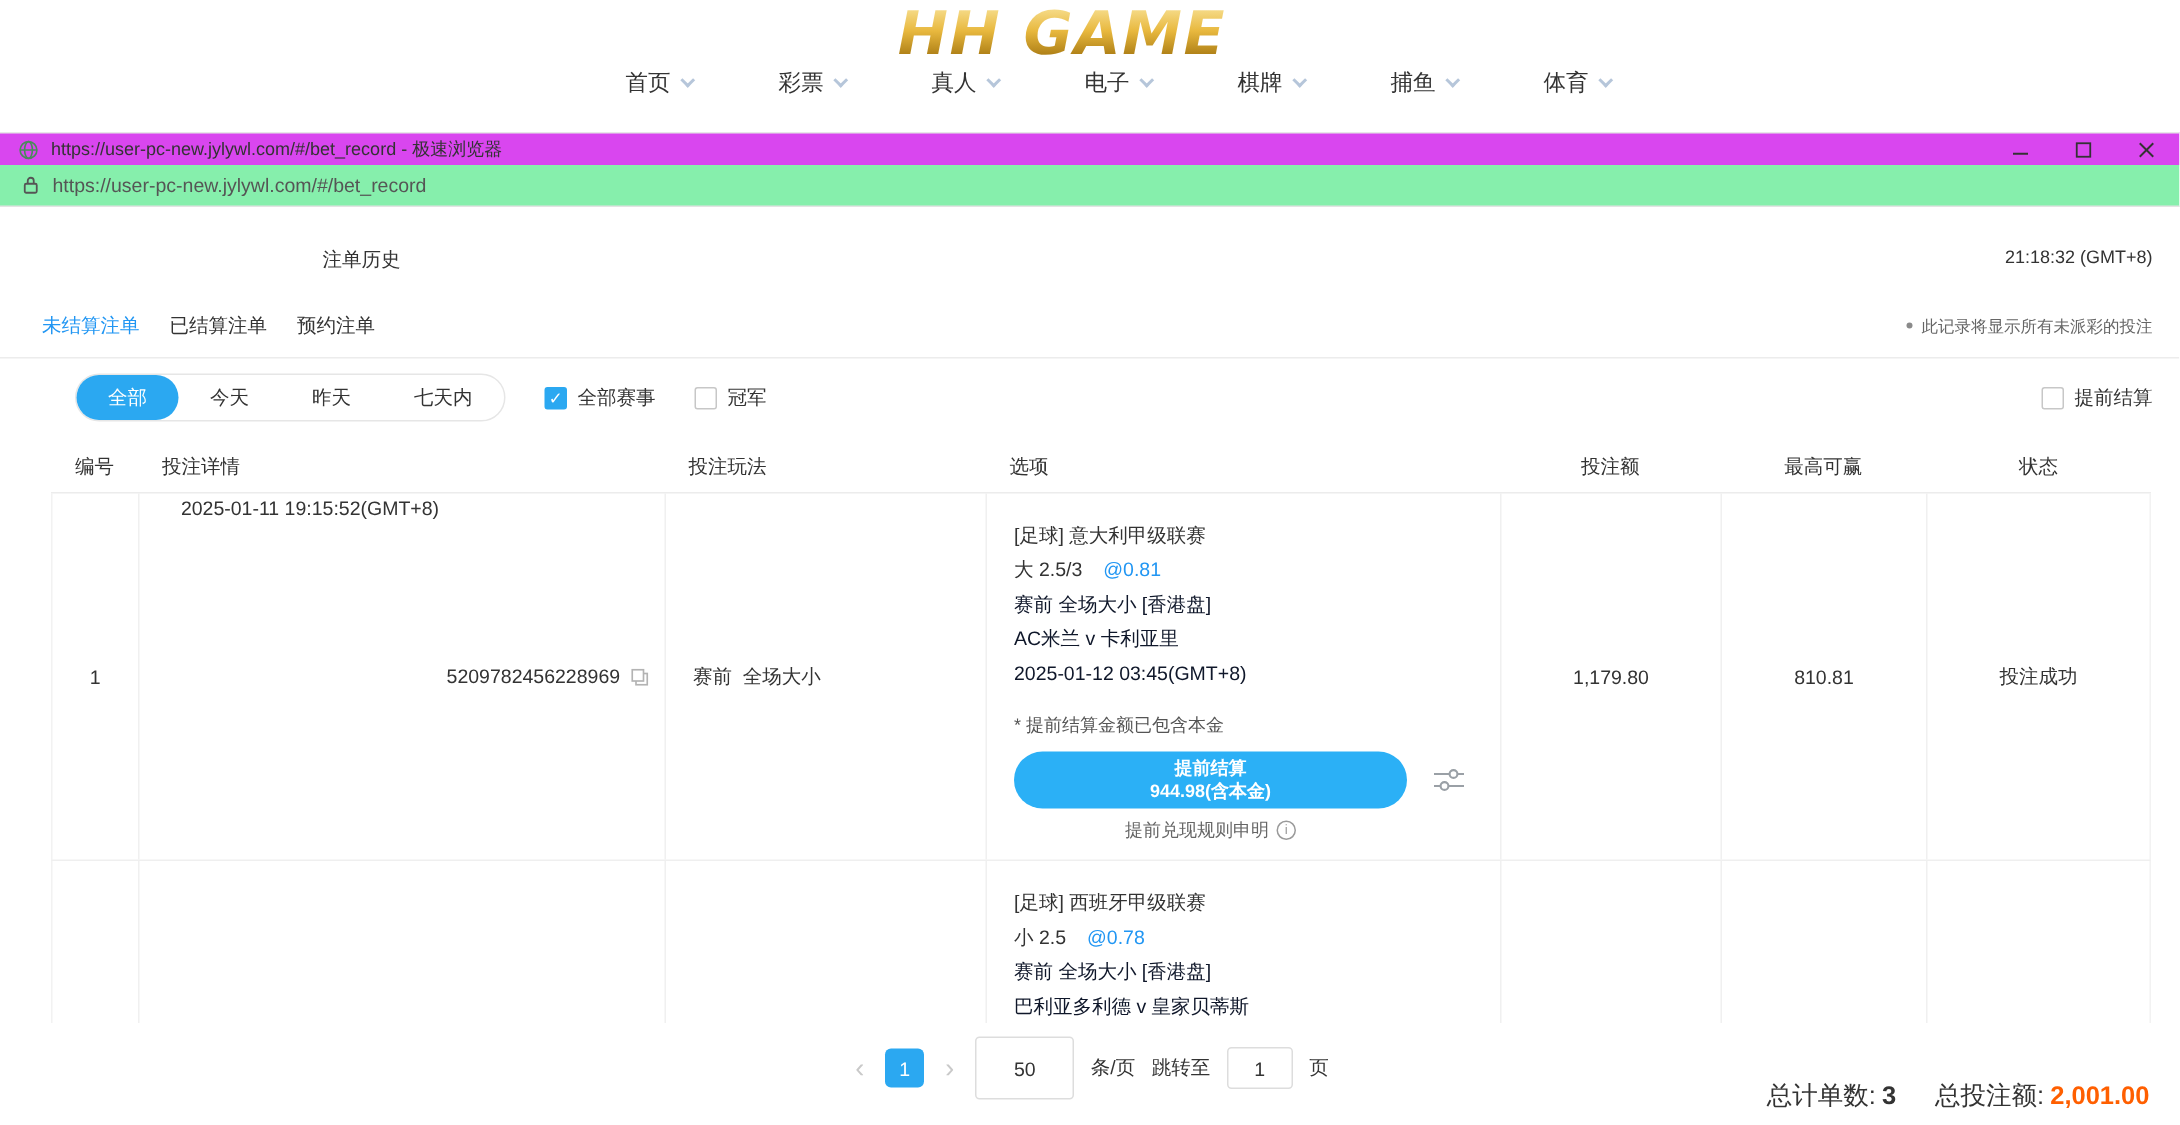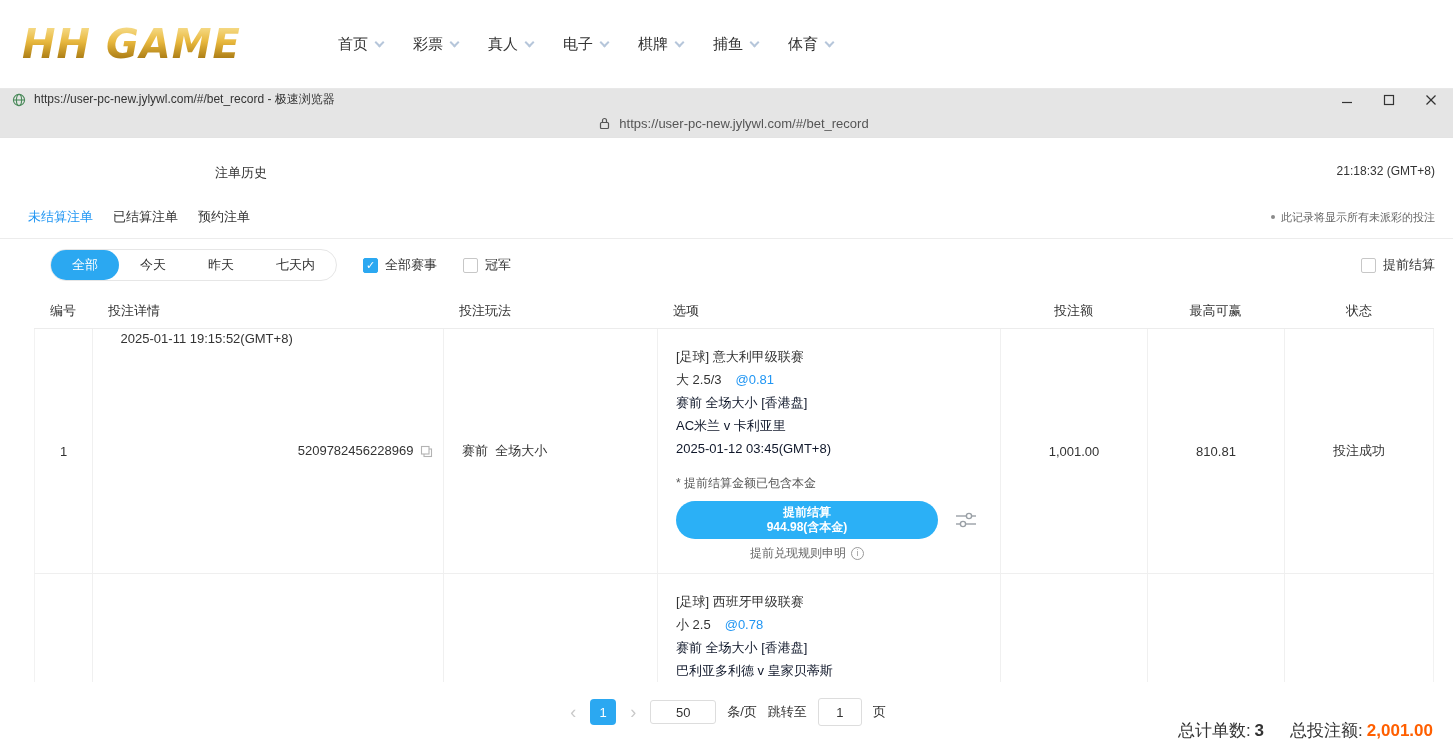--- a/index.html
+++ b/index.html
@@ -1,37 +1,37 @@
 <!DOCTYPE html>
 <html><head>
 <meta charset="utf-8">
 <style>
   * { box-sizing: border-box; margin: 0; padding: 0; }
   html,body { width: 1453px; height: 750px; overflow: hidden; background: #fff;
     font-family: "Liberation Sans", "DejaVu Sans", sans-serif; color: #333; }
 
   
-  .site-header { height: 88px; display: flex; align-items: center; background: #fff; }
+  .site-header { height: 88px; display: flex; align-items: center; background: #fff; flex-direction: column; }
   .logo { margin-left: 22px; width: 278px; font-size: 40px; font-weight: 900; font-style: italic;
     letter-spacing: 1px; background: linear-gradient(180deg,#fbe9a6 0%,#e8b83e 45%,#8d5f00 100%);
     -webkit-background-clip: text; background-clip: text; color: transparent; cursor: pointer;
     font-family: "DejaVu Sans", sans-serif; white-space: nowrap; }
-  .main-nav { display: flex; gap: 30px; margin-left: 38px; }
+  .main-nav { display: flex; gap: 57px; margin-left: 38px; }
   .nav-item { display: flex; align-items: center; gap: 8px; font-size: 15px; color: #333; cursor: pointer; }
   .chev { width: 7px; height: 7px; border-right: 2px solid #b6c6da; border-bottom: 2px solid #b6c6da;
     transform: rotate(45deg); margin-top: -4px; }
 
   
-  .titlebar { height: 22px; background: #e5e5e5; border-top: 1px solid #e8e8e8;
+  .titlebar { height: 22px; background: #d946ef; border-top: 1px solid #e8e8e8;
     display: flex; align-items: center; justify-content: space-between; padding: 0 16px 0 12px; }
   .titlebar-left { display: flex; align-items: center; gap: 8px; font-size: 12px; color: #333; }
   .win-controls { display: flex; gap: 30px; align-items: center; }
   .win-btn { cursor: pointer; display: flex; align-items: center; }
-  .addressbar { height: 28px; background: #e5e5e5; border-bottom: 1px solid #e3e3e3;
-    display: flex; align-items: center; gap: 9px; padding-left: 15px; font-size: 13px; color: #555; justify-content: center; }
+  .addressbar { height: 28px; background: #86efac; border-bottom: 1px solid #e3e3e3;
+    display: flex; align-items: center; gap: 9px; padding-left: 15px; font-size: 13px; color: #555; }
 
   
   .content { position: relative; height: 604px; overflow: hidden; background: #fff; }
   .page-head { display: flex; justify-content: space-between; padding: 26px 18px 0 215px; font-size: 13px; }
   .page-time { font-size: 12px; color: #333; }
 
   .tabs { display: flex; align-items: center; gap: 20px; margin-top: 26px;
     padding: 0 18px 12px 28px; border-bottom: 1px solid #ececec; font-size: 13px; }
   .tab { cursor: pointer; color: #333; }
   .tab.active { color: #2196f3; }
@@ -79,21 +79,21 @@
     color: #9a9a9a; display: inline-flex; align-items: center; justify-content: center; flex: none; }
   .cell.center { display: flex; align-items: center; justify-content: center; }
 
   
   .pagefoot { position: absolute; left: 0; right: 0; bottom: 0; height: 60px; background: #fff;
     display: flex; align-items: center; justify-content: center; z-index: 5; }
   .pager { display: flex; align-items: center; gap: 11px; }
   .pg-arrow { color: #c9c9c9; font-size: 18px; cursor: pointer; padding: 0 3px; line-height: 1; }
   .pg-current { width: 26px; height: 26px; border-radius: 4px; background: #2ba8f1; color: #fff;
     display: flex; align-items: center; justify-content: center; font-size: 13px; cursor: pointer; }
-  .pg-size { width: 66px; height: 24px; border: 1px solid #ddd; border-radius: 3px; text-align: center;
+  .pg-size { width: 66px; height: 42px; border: 1px solid #ddd; border-radius: 3px; text-align: center;
     font-size: 13px; font-family: inherit; color: #333; }
   .pg-jump { width: 44px; height: 28px; border: 1px solid #ddd; border-radius: 3px; text-align: center;
     font-size: 13px; font-family: inherit; color: #333; }
   .pg-label { font-size: 13px; color: #333; }
   .totals { position: absolute; right: 20px; top: 0; height: 100%; display: flex; gap: 26px;
     align-items: flex-end; font-size: 17px; }
   .tot-val { font-weight: bold; color: #333; margin-left: 4px; }
   .tot-val.orange { color: #ff5f00; }
   .tot-pair { display: flex; align-items: center; }
 </style>
@@ -261,21 +261,21 @@
               <line x1="2" y1="15" x2="22" y2="15"></line>
                 <circle cx="9" cy="15" r="2.6"></circle>
             </svg>
           </span>
         </div>
         <div class="rule-line">
           <span style="cursor:pointer;">提前兑现规则申明</span>
           <span class="info-i" style="cursor:pointer;">i</span>
         </div>
       </div>
-      <div class="cell center">1,001.00</div>
+      <div class="cell center">1,179.80</div>
       <div class="cell center">810.81</div>
       <div class="cell center">投注成功</div>
     </div>
 
     <div class="grid row row2">
       <div class="cell no"></div>
       <div class="cell detail"></div>
       <div class="cell play"></div>
       <div class="cell option">
         <div>[足球] 西班牙甲级联赛</div>

